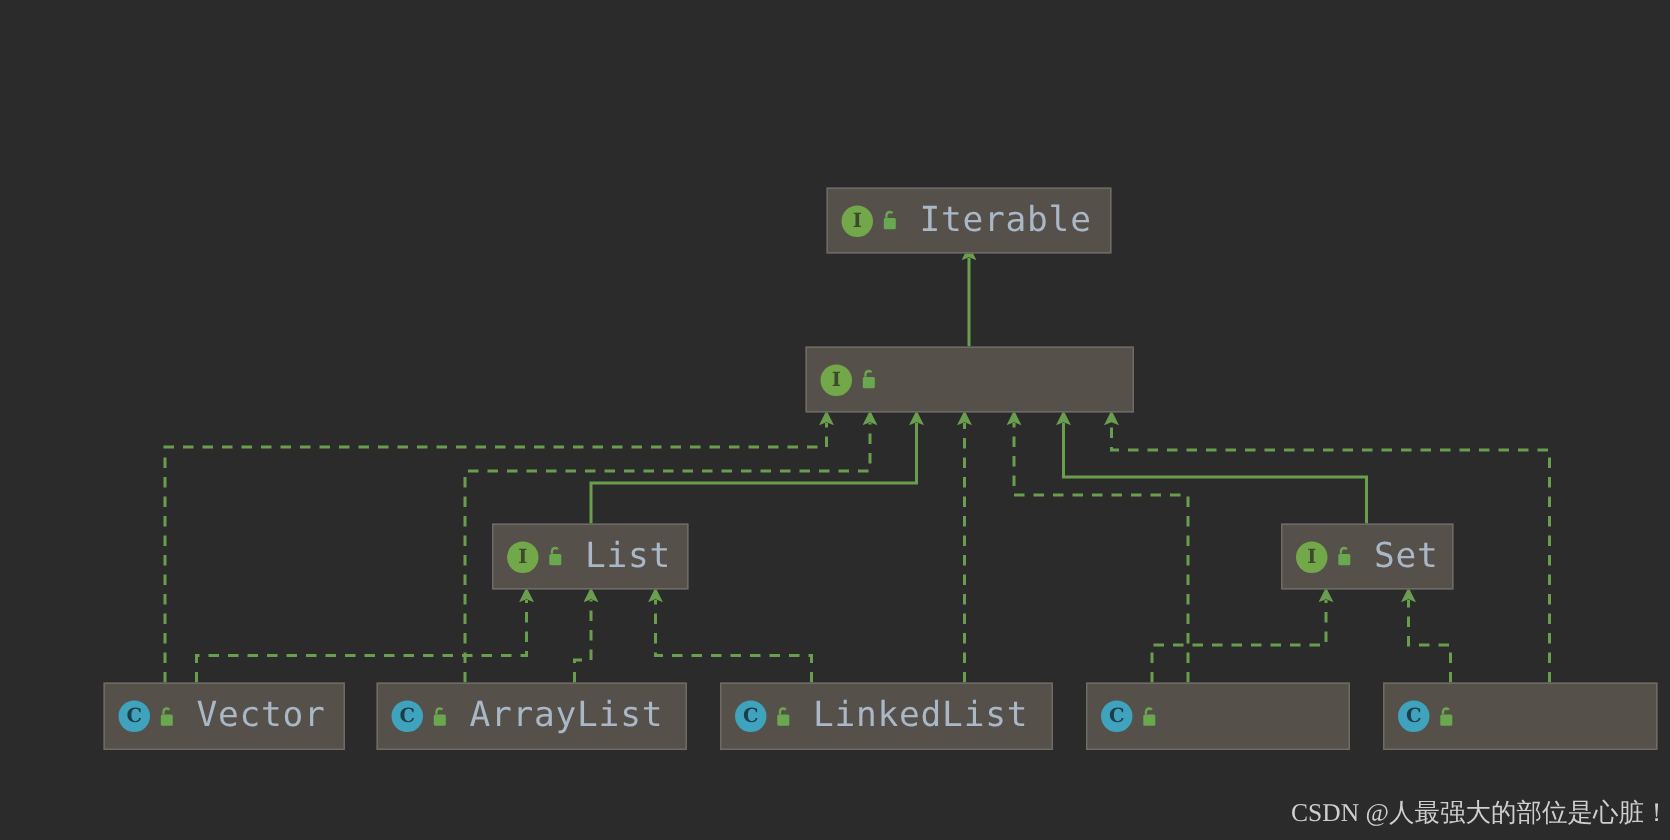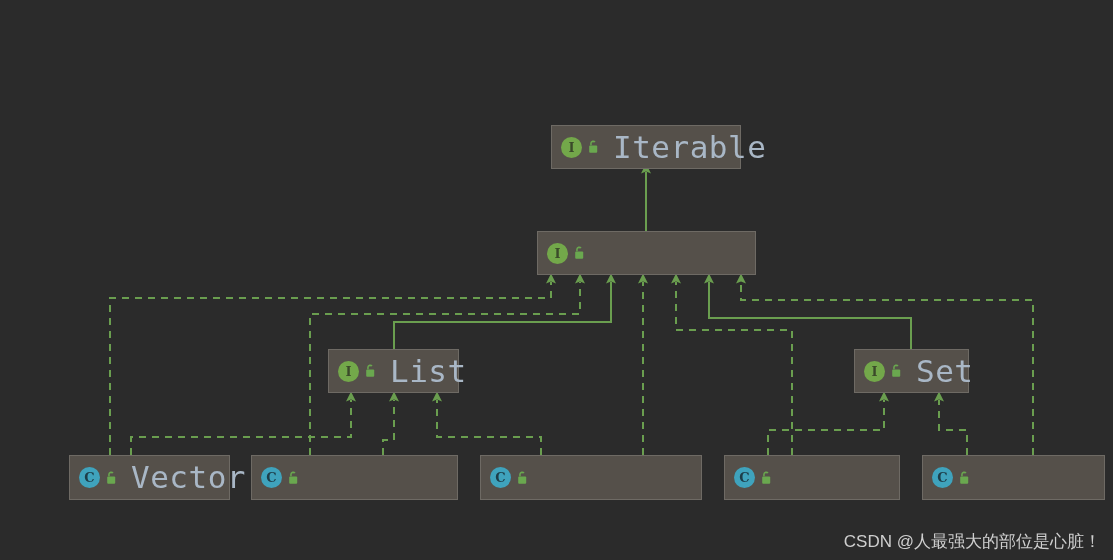--- a/index.html
+++ b/index.html
@@ -30,21 +30,21 @@
     display: flex;
     align-items: center;
     background: #55504a;
     border: 1px solid #6e6a64;
     padding: 0 14px 0 9px;
     height: 44px;
     white-space: nowrap;
   }
   .node-label {
     font-family: "DejaVu Sans Mono", "Liberation Mono", monospace;
-    font-size: 31px;
+    font-size: 23px;
     color: #a9b7c6;
     letter-spacing: 0.5px;
     margin-left: 13px;
     line-height: 1;
   }
   .icon-wrap {
     display: inline-flex;
     align-items: center;
     flex: 0 0 auto;
   }
@@ -69,23 +69,23 @@
     color: #1d3d49;
   }
   .lock-icon {
     margin-left: 4px;
     display: inline-block;
     width: 14px;
     height: 16px;
   }
   .watermark {
     position: absolute;
-    right: 12px;
+    right: 0;
     bottom: 7px;
-    font-family: Liberation Sans, sans-serif;
+    font-family: Liberation Serif, serif;
     font-size: 17px;
     color: #cfcfcf;
     white-space: nowrap;
   }
 </style>
 </head>
 <body>
 
 <div id="canvas">
 
@@ -163,29 +163,31 @@
         <span class="node-label">Vector</span>
       </div>
       <div class="node" style="left: 251px; top: 455px; width: 207px; height: 45px;">
         <span class="icon-wrap">
           <span class="type-badge cls">C</span>
           <span class="lock-icon"><svg viewBox="0 0 14 16" width="14" height="16" aria-hidden="true">
               <path d="M4.2 6.2 V4.1 a3 3 0 0 1 5.4 -1.4 l-1.5 0.9 a1.4 1.4 0 0 0 -2.4 0.9 V6.2 Z" fill="#6aa84f"></path>
               <rect x="3.2" y="6.4" width="8" height="7.4" rx="1" fill="#6aa84f"></rect>
             </svg></span>
         </span>
+        <span class="node-label">ArrayList</span>
       </div>
       <div class="node" style="left: 480px; top: 455px; width: 222px; height: 45px;">
         <span class="icon-wrap">
           <span class="type-badge cls">C</span>
           <span class="lock-icon"><svg viewBox="0 0 14 16" width="14" height="16" aria-hidden="true">
               <path d="M4.2 6.2 V4.1 a3 3 0 0 1 5.4 -1.4 l-1.5 0.9 a1.4 1.4 0 0 0 -2.4 0.9 V6.2 Z" fill="#6aa84f"></path>
               <rect x="3.2" y="6.4" width="8" height="7.4" rx="1" fill="#6aa84f"></rect>
             </svg></span>
         </span>
+        <span class="node-label">LinkedList</span>
       </div>
       <div class="node" style="left: 724px; top: 455px; width: 176px; height: 45px;">
         <span class="icon-wrap">
           <span class="type-badge cls">C</span>
           <span class="lock-icon"><svg viewBox="0 0 14 16" width="14" height="16" aria-hidden="true">
               <path d="M4.2 6.2 V4.1 a3 3 0 0 1 5.4 -1.4 l-1.5 0.9 a1.4 1.4 0 0 0 -2.4 0.9 V6.2 Z" fill="#6aa84f"></path>
               <rect x="3.2" y="6.4" width="8" height="7.4" rx="1" fill="#6aa84f"></rect>
             </svg></span>
         </span>
       </div>

